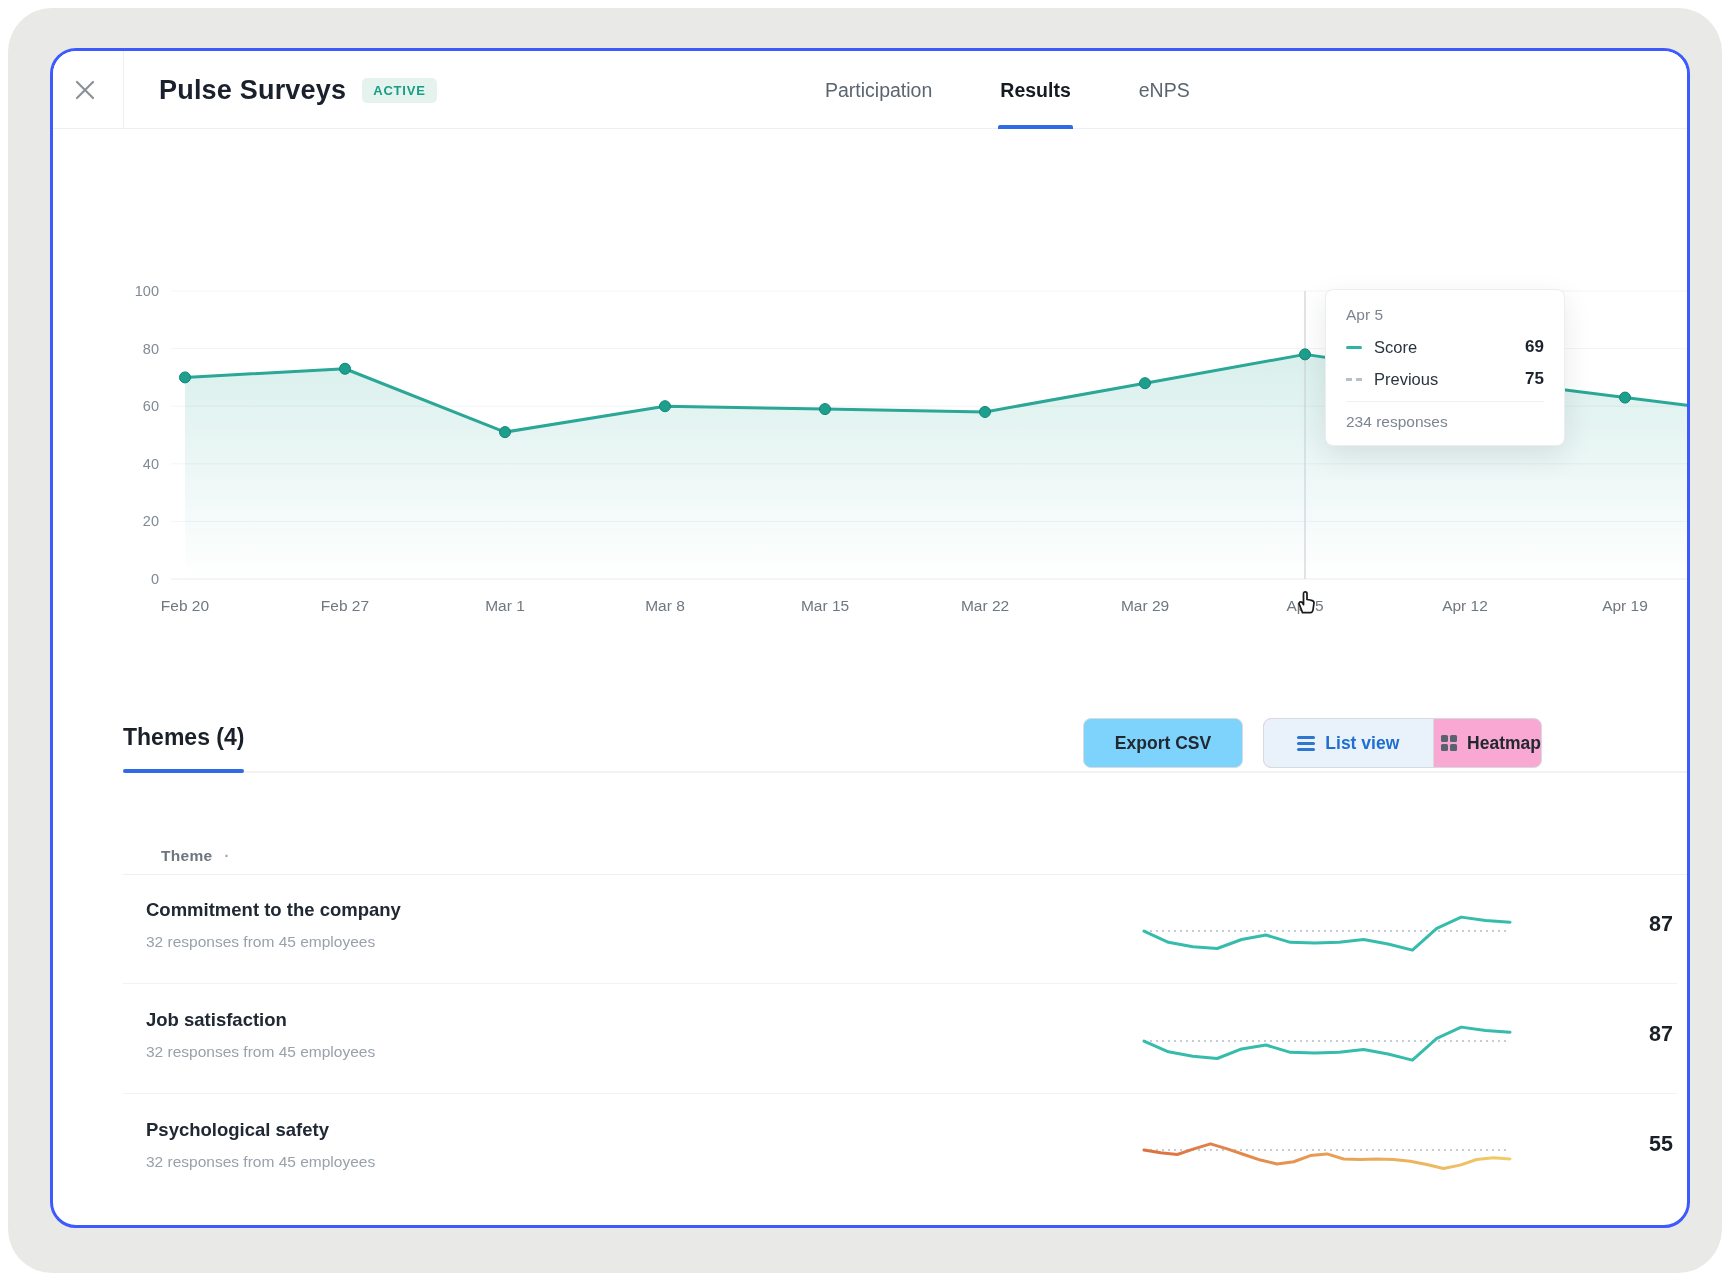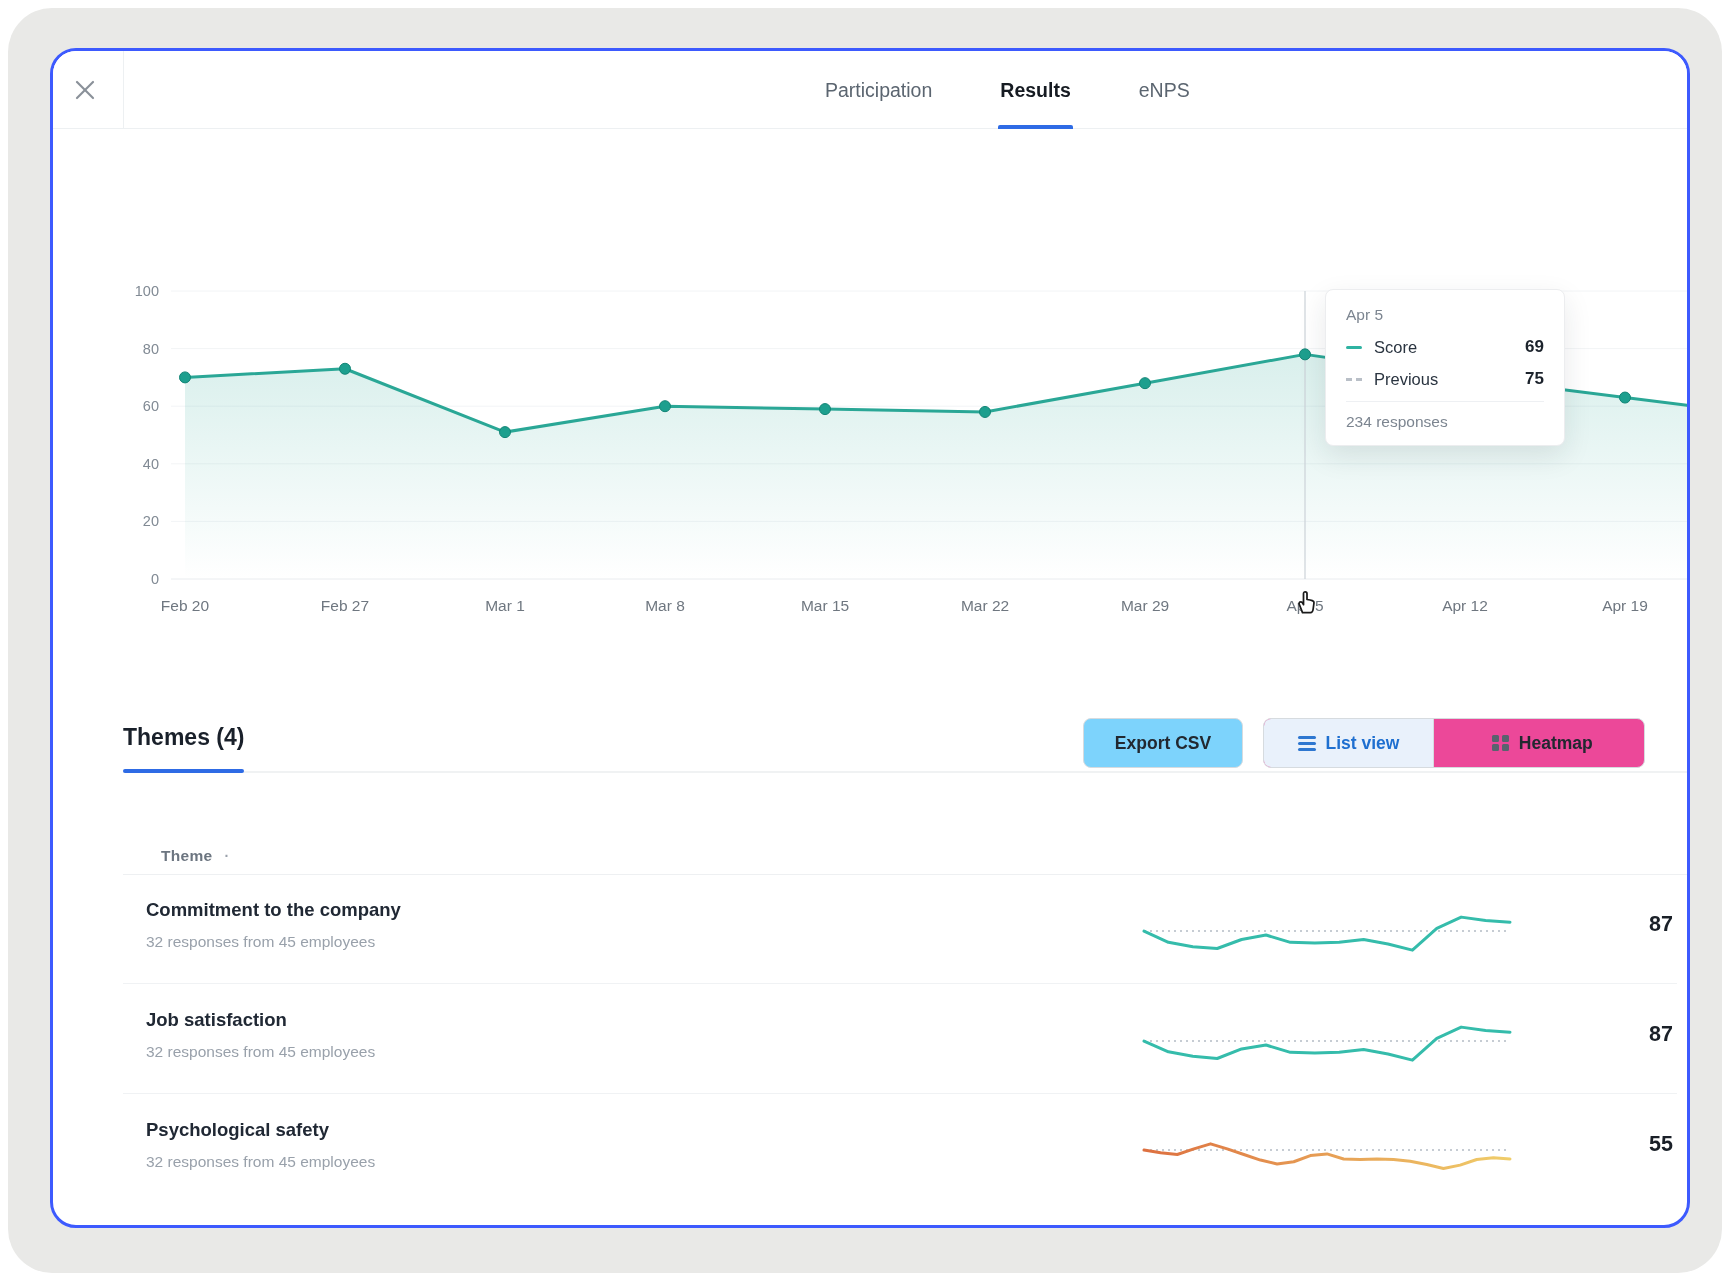--- a/index.html
+++ b/index.html
@@ -32,22 +32,22 @@
   .tt-div { height:1px; background:#eef0f3; margin:2px 0 11px 0; }
   .tt-resp { font-size:15.5px; color:#7c8590; }
   .cursor-hand { position:absolute; left:1238px; top:536px; z-index:8; pointer-events:none; }
   
   .section-tabs { position:absolute; left:70px; right:0; top:652px; height:70px; border-bottom:2px solid #f0f2f3; display:flex; gap:48px; }
   .sec-tab { position:relative; display:flex; align-items:center; font-size:23px; color:#5a6470; cursor:pointer; }
   .sec-tab.active { color:#19202a; font-weight:bold; }
   .sec-tab.active::after { content:""; position:absolute; left:0; right:0; bottom:-2px; height:4px; background:#2e6be5; border-radius:2px; }
   .btn-export { position:absolute; left:1030px; top:667px; width:160px; height:50px; background:#7dd3fc; border:1px solid #d6dbdf;
                 border-radius:8px; font-size:17.5px; font-weight:bold; color:#222830; cursor:pointer; font-family:"Liberation Sans",sans-serif; }
-  .segmented { position:absolute; left:1210px; top:667px; width:382px; height:50px; border:1px solid #d6dbdf; border-radius:8px;
-               display:flex; overflow:hidden; background:#ec4899; }
+  .segmented { position:absolute; left:1210px; top:667px; width:279px; height:50px; border:1px solid #d6dbdf; border-radius:8px;
+               display:flex; overflow:hidden; background:#f9a8d4; }
   .seg { display:flex; align-items:center; justify-content:center; gap:10px; font-size:17.5px; font-weight:bold; cursor:pointer; }
   .seg.list { width:170px; background:#e9f1fb; color:#1e6fd0; border-right:1px solid #d6dbdf; }
   .seg.heat { flex:1; color:#222830;margin-left:7px; }
   .hamburger { display:inline-flex; flex-direction:column; gap:3px; }
   .hamburger span { width:18px; height:3px; background:#2e77d0; border-radius:2px; }
   .gridicon { display:inline-grid; grid-template-columns:7px 7px; grid-auto-rows:7px; gap:2.5px; }
   .gridicon span { background:#59636e; border-radius:1.5px; }
   
   .col-header { position:absolute; left:108px; top:768px; font-size:15.5px; color:#6c7580; font-weight:bold; letter-spacing:.3px; cursor:pointer;margin-top:28px; }
   .sort-ind { color:#9aa1ab; font-size:14px; margin-left:12px; }
@@ -67,20 +67,24 @@
 <div class="card">
 
   <div class="header">
     <button class="close-btn">
       <svg width="22" height="22" viewBox="0 0 22 22">
         <line x1="3" y1="3" x2="19" y2="19" stroke="#8a9099" stroke-width="2.2" stroke-linecap="round"></line>
         <line x1="19" y1="3" x2="3" y2="19" stroke="#8a9099" stroke-width="2.2" stroke-linecap="round"></line>
       </svg>
     </button>
     <div class="vdiv"></div>
+    <div class="title-wrap">
+      <span class="app-title">Pulse Surveys</span>
+      <span class="badge">ACTIVE</span>
+    </div>
     <div class="top-tabs">
       <div class="top-tab">Participation</div>
       <div class="top-tab active">Results</div>
       <div class="top-tab">eNPS</div>
     </div>
   </div>
 
   <svg id="main-chart" width="1594" height="350">
     <defs>
       <linearGradient id="areaGrad" x1="0" y1="0" x2="0" y2="1">

